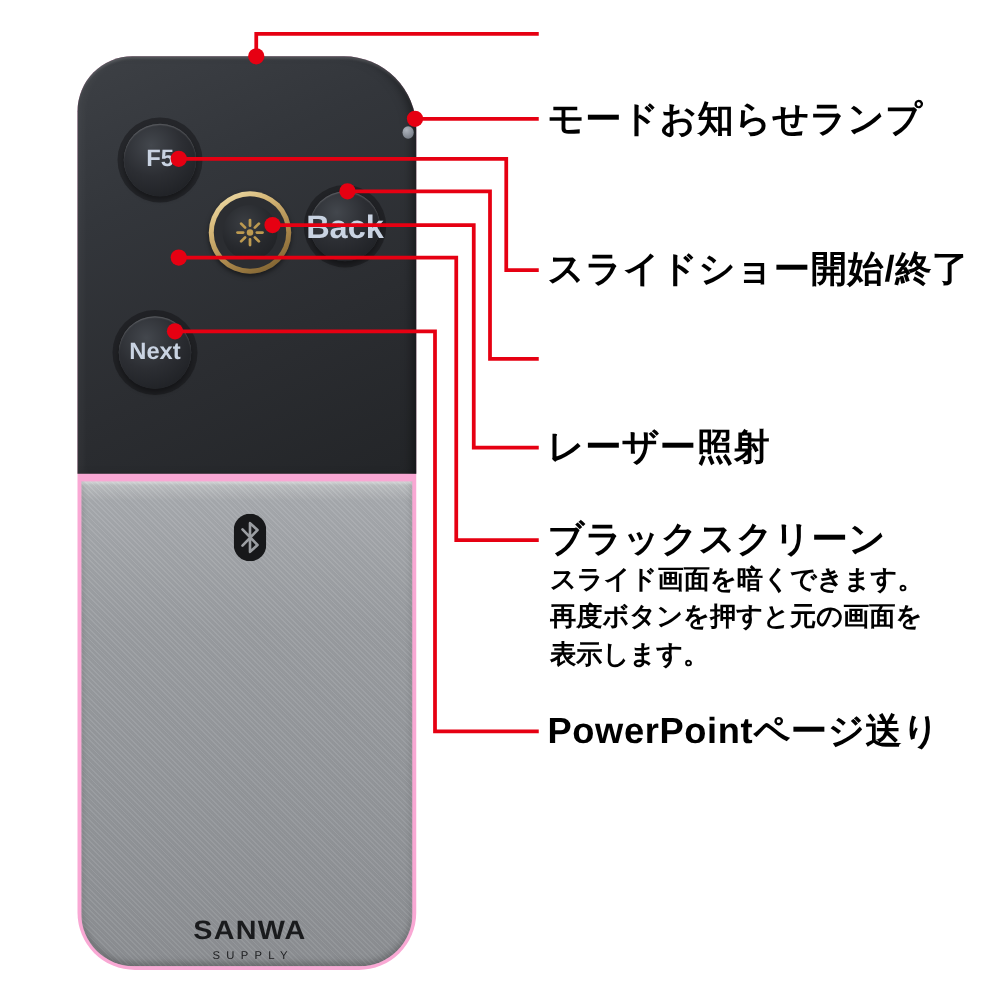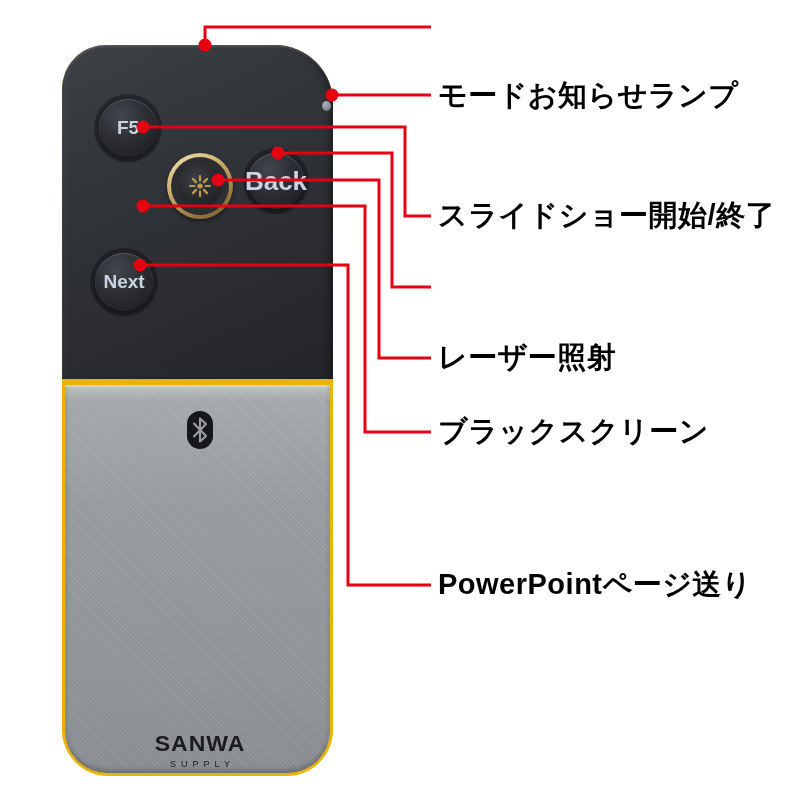--- a/index.html
+++ b/index.html
@@ -2,21 +2,21 @@
 <html><head>
 <meta charset="utf-8">
 <style>
   * { margin:0; padding:0; box-sizing:border-box; }
   html,body { width:800px; height:800px; background:#ffffff; overflow:hidden;
               font-family:"Liberation Sans","DejaVu Sans",sans-serif; }
   #stage { position:relative; width:800px; height:800px; background:#ffffff; }
 
   
   .device { position:absolute; left:62px; top:45px; width:271px; height:731px;
-            background:#eab308; border-radius:44px 58px 46px 46px; }
+            background:#f9a8d4; border-radius:44px 58px 46px 46px; }
   .device-top { position:absolute; left:0; top:0; width:100%; height:334px;
             border-radius:44px 58px 0 0;
             background:linear-gradient(155deg,#3d4045 0%,#33363b 30%,#2b2d31 65%,#232528 100%);
             box-shadow: inset 0 3px 2px -1px rgba(255,255,255,0.14),
                         inset -7px 0 9px -5px rgba(0,0,0,0.55),
                         inset 7px 0 9px -5px rgba(255,255,255,0.06); }
   .device-silver { position:absolute; left:3px; right:3px; top:340px; bottom:3px;
             border-radius:0 0 42px 42px;
             background:
               repeating-linear-gradient(45deg, rgba(255,255,255,0.05) 0 1px, rgba(0,0,0,0.03) 1px 3px),
@@ -131,15 +131,20 @@
     <circle class="co-dot" cx="278" cy="153" r="6.5"></circle>
     <circle class="co-dot" cx="218" cy="180" r="6.5"></circle>
     <circle class="co-dot" cx="143" cy="206" r="6.5"></circle>
     <circle class="co-dot" cx="140" cy="265" r="6.5"></circle>
   </svg>
 
   <div class="co-label" style="top:96px">モードお知らせランプ</div>
   <div class="co-label" style="top:216px">スライドショー開始/終了</div>
   <div class="co-label" style="top:358px">レーザー照射</div>
   <div class="co-label" style="top:432px">ブラックスクリーン</div>
+  <div class="co-desc">
+    <div>スライド画面を暗くできます。</div>
+    <div>再度ボタンを押すと元の画面を</div>
+    <div>表示します。</div>
+  </div>
   <div class="co-label" style="top:585px">PowerPointページ送り</div>
 
 </div>
 
 </body></html>

